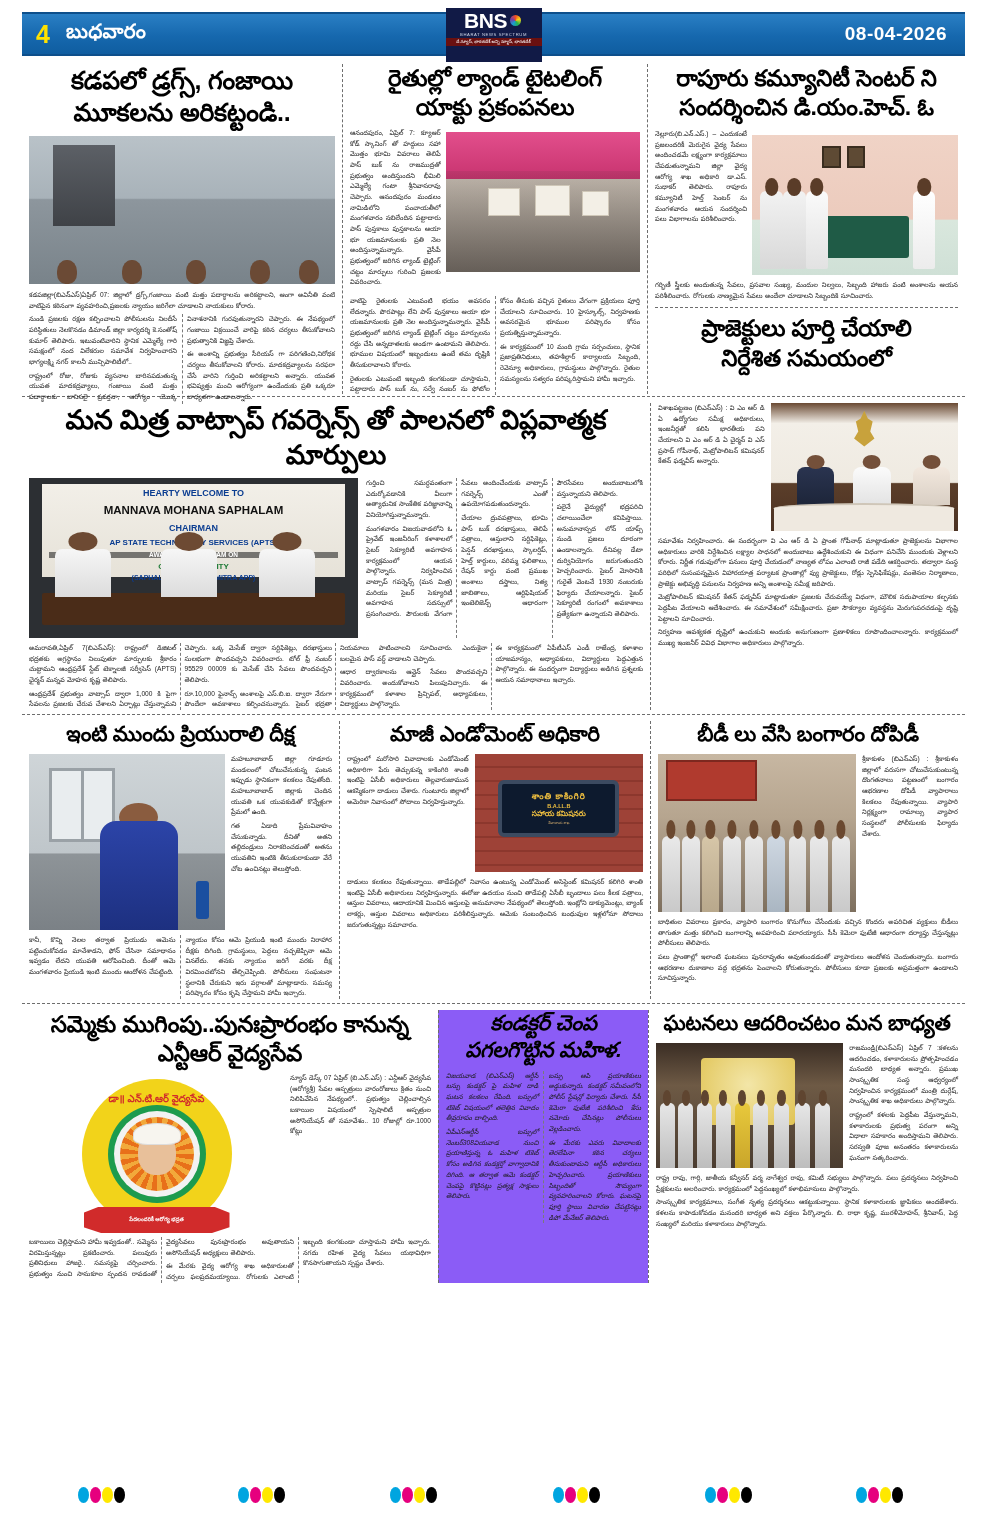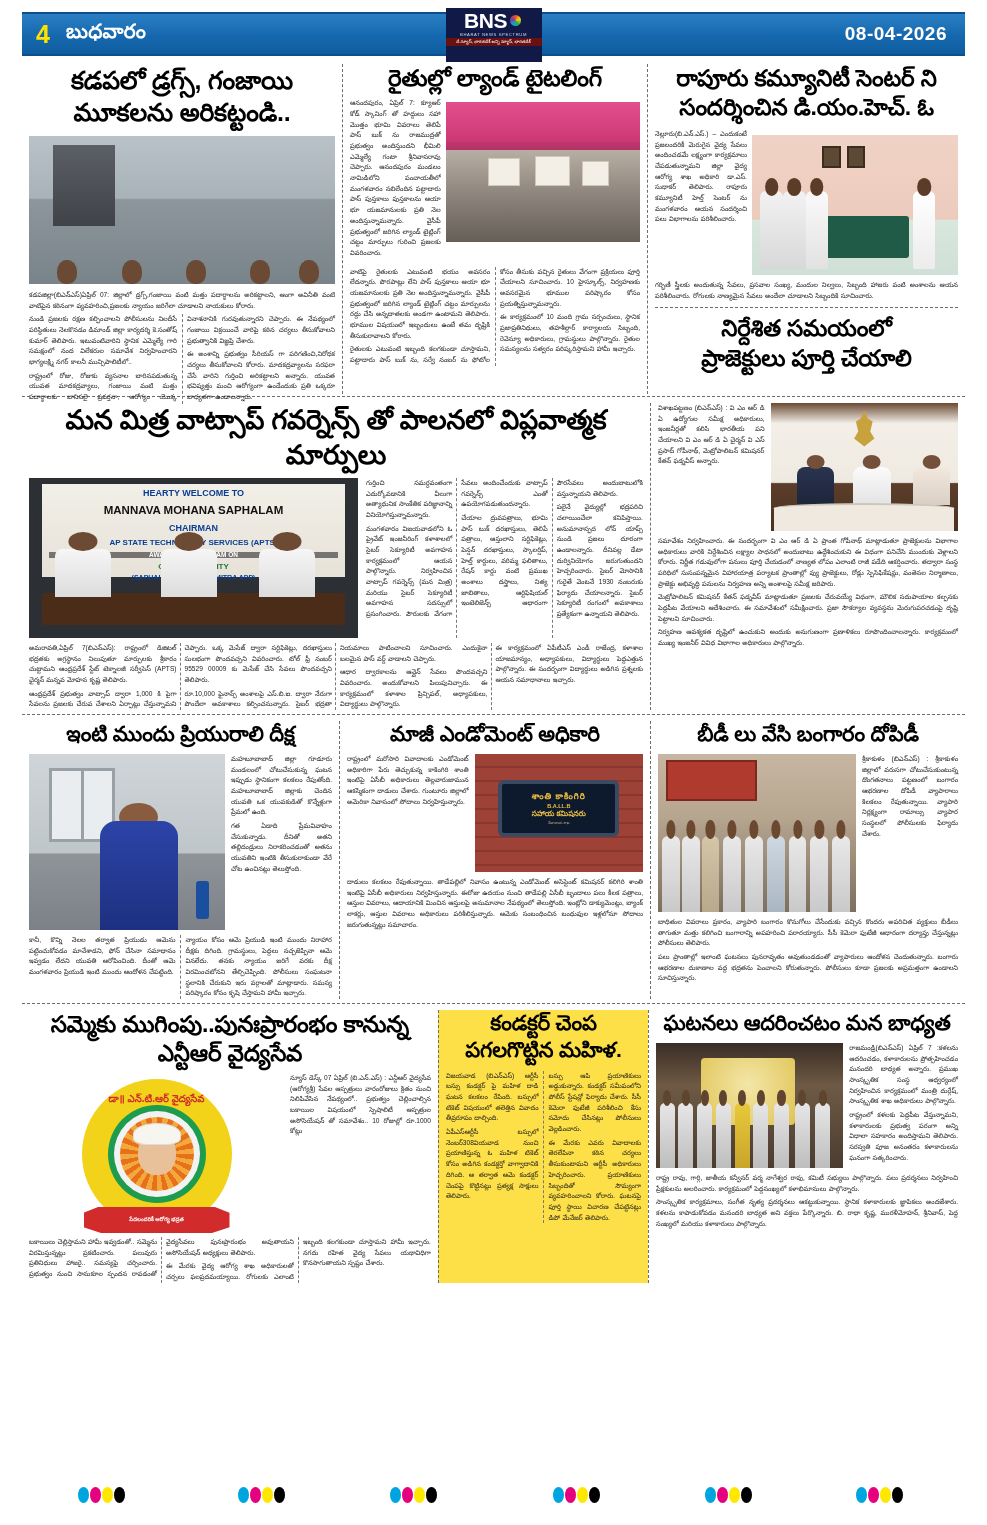--- a/index.html
+++ b/index.html
@@ -236,21 +236,21 @@
   .ph-crowd .shop { position:absolute; left:4%; top:4%; width:46%; height:26%;
       background:#b03a2e; border:2px solid #7d281f; }
   .ph-crowd .pp { position:absolute; bottom:0; width:9%; height:48%;
       background:linear-gradient(180deg,#e9e9e9,#c9c9c9); border-radius:6px 6px 0 0; }
   .ph-crowd .pp::before { content:""; position:absolute; left:50%; top:-22%;
       transform:translateX(-50%); width:52%; height:26%; border-radius:50%; background:#6b4930; }
 
   
   .bot-sec { display:flex; margin-top:6px; }
   .bt-c1 { width: 420px; }
-  .bt-c2 { width: 212px; background:#fde047; }
+  .bt-c2 { width: 212px; background:#8b5cf6;font-style:italic; }
   .bt-c3 { width: 320px; }
 
   .ntr-logo { width: 210px; height: 150px; position: relative; margin: 6px auto 4px auto; }
   .ntr-logo .oval {
     position:absolute; left:50%; top:0; transform:translateX(-50%);
     width:150px; height:150px; border-radius:50%;
     background:#f2d31a;
   }
   .ntr-logo .ring1 { position:absolute; left:50%; top:26px; transform:translateX(-50%);
     width:98px; height:98px; border-radius:50%; background:#1d9b4e; }
@@ -351,20 +351,21 @@
       </div>
       <div class="body-txt two-col-text">
         <p>నుండి ప్రజలకు రక్షణ కల్పించాలని పోలీసులను నిలదీసే పరిస్థితులు నెలకొనడం డిమాండ్ జిల్లా కార్యదర్శి కె.సంతోష్ కుమార్ తెలిపారు. ఇటువంటివారిని స్థానిక ఎమ్మెల్యే గారి సమక్షంలో నంద విలేకరుల సమావేశ నిర్వహించారని భాగ్యలక్ష్మి నగర్ కాలనీ మున్సిపాలిటీలో..</p>
         <p>రాష్ట్రంలో రోజు, రోజుకు వ్యసనాల బారినపడుతున్న యువత మాదకద్రవ్యాలు, గంజాయి వంటి మత్తు పదార్థాలకు బానిసలై ప్రవర్తనా, ఆరోగ్యం యొక్క వినాశనానికి గురవుతున్నారని చెప్పారు. ఈ నేపథ్యంలో గంజాయి విక్రయించే వారిపై కఠిన చర్యలు తీసుకోవాలని ప్రభుత్వానికి విజ్ఞప్తి చేశారు.</p>
         <p>ఈ అంశాన్ని ప్రభుత్వం సీరియస్ గా పరిగణించి,నిరోధక చర్యలు తీసుకోవాలని కోరారు. మాదకద్రవ్యాలను సరఫరా చేసే వారిని గుర్తించి అరికట్టాలని అన్నారు. యువత భవిష్యత్తు మంచి ఆరోగ్యంగా ఉండేందుకు ప్రతి ఒక్కరూ బాధ్యతగా ఉండాలన్నారు.</p>
       </div>
     </div>
 
     <div class="top-c2 colpad col-rule-v">
       <div class="hl hl-lg">రైతుల్లో ల్యాండ్ టైటలింగ్</div>
+      <div class="hl hl-lg">యాక్టు ప్రకంపనలు</div>
 
       <div style="display:flex; margin-top:5px;">
         <div class="body-txt" style="width:33%; padding-right:5px;">
           <p>ఆనందపురం, ఏప్రిల్ 7: క్యూఆర్ కోడ్ స్కానింగ్ తో హద్దులు సహా మొత్తం భూమి వివరాలు తెలిపే పాస్ బుక్ ను రాజముద్రతో ప్రభుత్వం అందిస్తుందని భీమిలి ఎమ్మెల్యే గంటా శ్రీనివాసరావు చెప్పారు. ఆనందపురం మండలం నామిడిలోని పంచాయతీలో మంగళవారం నబిలేందిన పట్టాదారు పాస్ పుస్తకాలు పుస్తకాలను ఆయా భూ యజమానులకు ప్రతి నెల అందిస్తున్నామన్నారు. వైసీపీ ప్రభుత్వంలో జరిగిన ల్యాండ్ టైట్లింగ్ చట్టం మార్పులు గురించి ప్రజలకు వివరించారు.</p>
         </div>
         <div class="photo ph-land" style="width:67%; height:140px;">
           <div class="bg"></div>
           <div class="banner"></div>
           <div class="crowd"></div>
           <div class="paper" style="left:22%; top:40%; width:16%; height:20%;"></div>
@@ -399,22 +400,22 @@
           <div class="pers" style="left:78%; background:linear-gradient(180deg,#ffffff,#ececec);"></div>
         </div>
       </div>
 
       <div class="body-txt" style="margin-top:5px;">
         <p>గర్భిణీ స్త్రీలకు అందుతున్న సేవలు, ప్రసవాల సంఖ్య, మందుల నిల్వలు, సిబ్బంది హాజరు వంటి అంశాలను ఆయన పరిశీలించారు. రోగులకు నాణ్యమైన సేవలు అందేలా చూడాలని సిబ్బందికి సూచించారు.</p>
       </div>
 
       <div class="sep-dash"></div>
 
+      <div class="hl hl-lg">ప్రాజెక్టులు పూర్తి చేయాలి</div>
       <div class="hl hl-lg">నిర్దేశిత సమయంలో</div>
-      <div class="hl hl-lg">ప్రాజెక్టులు పూర్తి చేయాలి</div>
     </div>
   </div>
 
   <div class="sep-dash" style="margin-top:2px;"></div>
 
   <div class="mid-sec">
 
     <div class="mid-left colpad">
       <div class="hl hl-wide" style="margin-bottom:6px;">మన మిత్ర వాట్సాప్ గవర్నెన్స్ తో పాలనలో విప్లవాత్మక మార్పులు</div>
 

